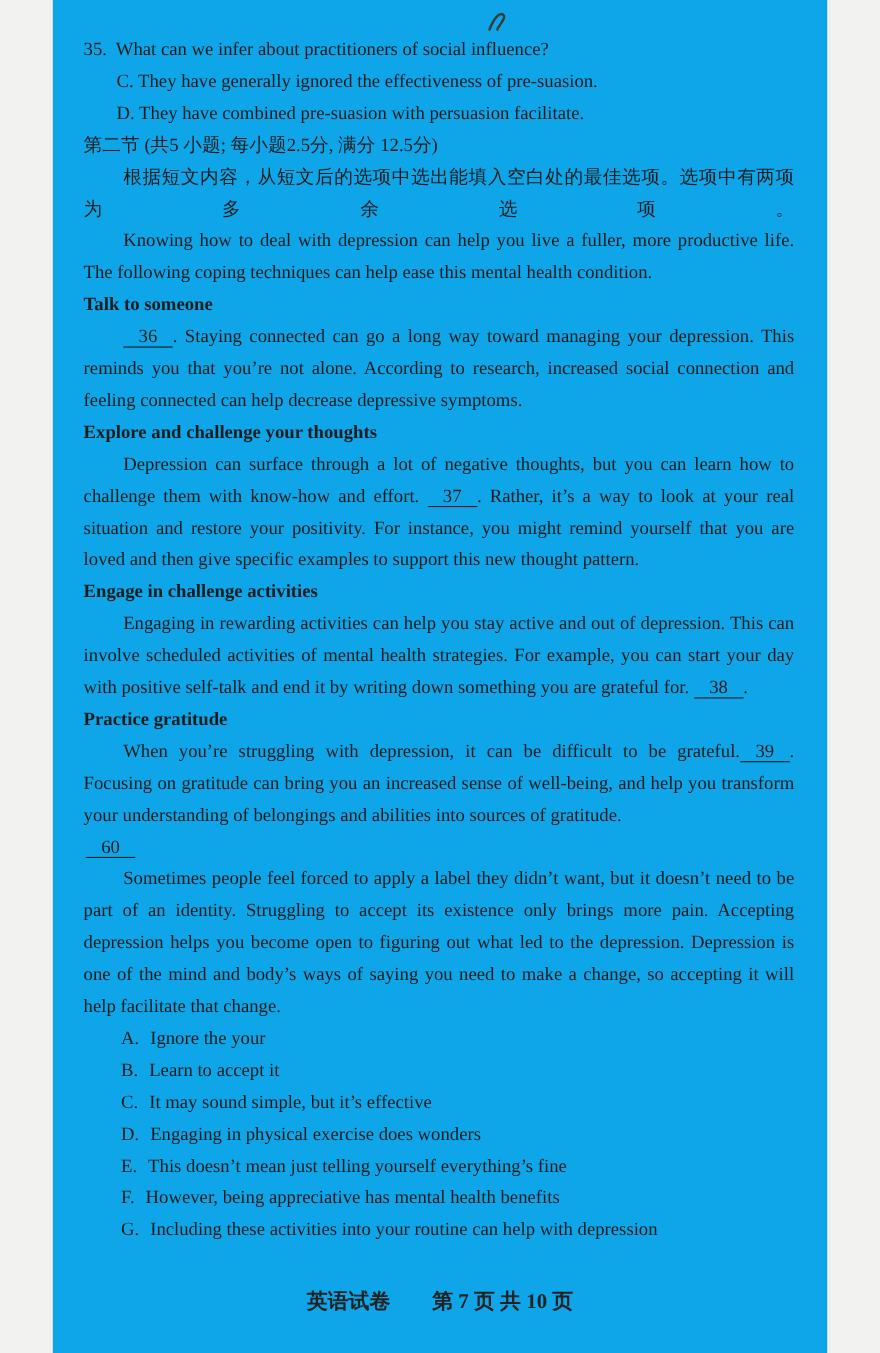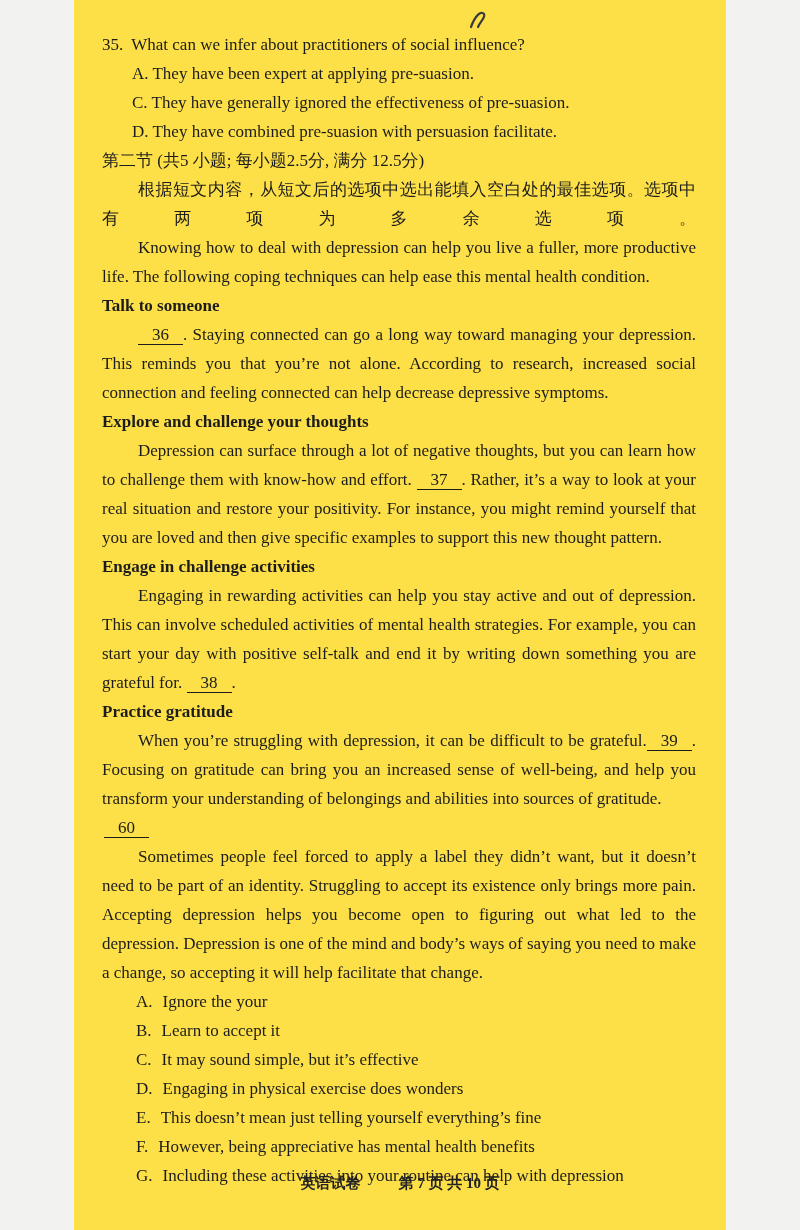--- a/index.html
+++ b/index.html
@@ -1,21 +1,21 @@
 <!DOCTYPE html>
 <html><head>
 <meta charset="utf-8">
 <style>
   html, body { margin: 0; padding: 0; background: #f2f2f0; }
   .page {
     position: relative;
-    width: 652px;
+    width: 704px;
     height: 1230px;
     margin: 0 auto;
-    background: #fde047;
+    background: #0ea5e9;
     box-sizing: border-box;
     padding: 30px 30px 0 28px;
     font-family: "Liberation Serif", "DejaVu Serif", serif;
     font-size: 17px;
     line-height: 29px;
     color: #1c1c1c;
     overflow: hidden;
   }
   p { margin: 0; }
   .line { text-align: left; }
@@ -35,41 +35,40 @@
   .choices { }
   .choice { padding-left: 34px; }
   .choice-label { margin-right: 10px; }
   .footer {
     position: absolute;
     left: 0; right: 0; bottom: 32px;
     display: flex;
     justify-content: center;
     gap: 38px;
     font-weight: 700;
-    font-size: 15px;
+    font-size: 19px;
     color: #222;
   }
   .artifact {
     position: absolute;
     top: 8px;
     left: 392px;
   }
 </style>
 </head>
 <body>
 
 <div class="page">
 
   <svg class="artifact" width="26" height="24" viewBox="0 0 26 24">
     <path d="M5 19 C9 8, 15 2, 18 6 C20 9, 14 14, 12 19" fill="none" stroke="#3a3a3a" stroke-width="2.2" stroke-linecap="round"></path>
   </svg>
 
   <div>
     <p class="line qstem"><span class="qnum">35.</span><span>What can we infer about practitioners of social influence?</span></p>
-    <p class="line opt">A. They have been expert at applying pre-suasion.</p>
     <p class="line opt">C. They have generally ignored the effectiveness of pre-suasion.</p>
     <p class="line opt">D. They have combined pre-suasion with persuasion facilitate.</p>
   </div>
 
   <p class="line section-header">第二节 (共5 小题; 每小题2.5分, 满分 12.5分)</p>
   <p class="para indent justify-last">根据短文内容，从短文后的选项中选出能填入空白处的最佳选项。选项中有两项为多余选项。</p>
 
   <p class="para indent">Knowing how to deal with depression can help you live a fuller, more productive life. The following coping techniques can help ease this mental health condition.</p>
 
   <p class="heading">Talk to someone</p>

